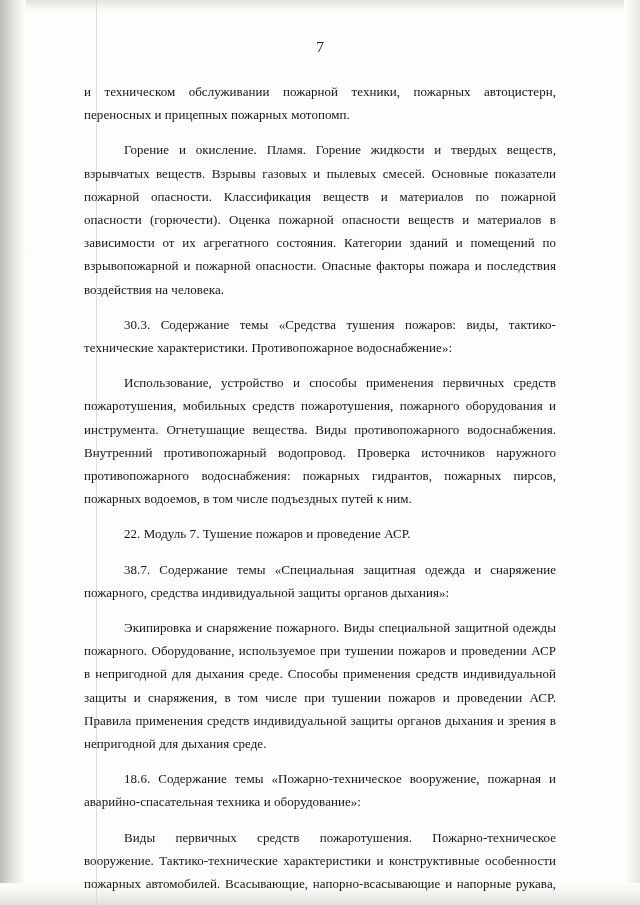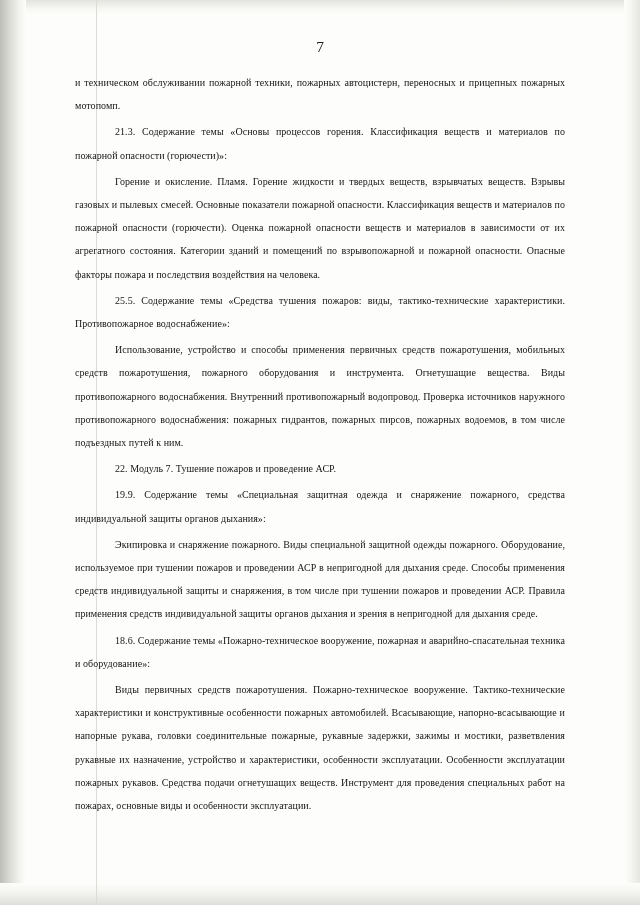--- a/index.html
+++ b/index.html
@@ -64,22 +64,22 @@
   }
 
   .content {
     position: absolute;
     left: 72px;
     top: 68px;
     width: 496px;
   }
 
   p {
-    margin: 3px;
-    font-size: 10px;
+    margin: 12px;
+    font-size: 13px;
     line-height: 23.2px;
     text-align: justify;
     text-justify: inter-word;
     color: #151515;
     letter-spacing: 0.05px;
   }
   p.indent {
     text-indent: 40px;
   }
   p.noindent {
@@ -94,25 +94,24 @@
   <div class="scan-top-edge"></div>
   <div class="scan-left-edge"></div>
   <div class="scan-right-edge"></div>
   <div class="scan-bottom-edge"></div>
   <div class="fold-line"></div>
 
   <div class="page-number">7</div>
 
   <div class="content">
     <p class="noindent">и техническом обслуживании пожарной техники, пожарных автоцистерн, переносных и прицепных пожарных мотопомп.</p>
-    <p class="indent">21.3. Содержание темы «Основы процессов горения. Классификация веществ и материалов по пожарной опасности (горючести)»:</p>
     <p class="indent">Горение и окисление. Пламя. Горение жидкости и твердых веществ, взрывчатых веществ. Взрывы газовых и пылевых смесей. Основные показатели пожарной опасности. Классификация веществ и материалов по пожарной опасности (горючести). Оценка пожарной опасности веществ и материалов в зависимости от их агрегатного состояния. Категории зданий и помещений по взрывопожарной и пожарной опасности. Опасные факторы пожара и последствия воздействия на человека.</p>
-    <p class="indent">25.5. Содержание темы «Средства тушения пожаров: виды, тактико-технические характеристики. Противопожарное водоснабжение»:</p>
+    <p class="indent">30.3. Содержание темы «Средства тушения пожаров: виды, тактико-технические характеристики. Противопожарное водоснабжение»:</p>
     <p class="indent">Использование, устройство и способы применения первичных средств пожаротушения, мобильных средств пожаротушения, пожарного оборудования и инструмента. Огнетушащие вещества. Виды противопожарного водоснабжения. Внутренний противопожарный водопровод. Проверка источников наружного противопожарного водоснабжения: пожарных гидрантов, пожарных пирсов, пожарных водоемов, в том числе подъездных путей к ним.</p>
     <p class="indent">22. Модуль 7. Тушение пожаров и проведение АСР.</p>
-    <p class="indent">19.9. Содержание темы «Специальная защитная одежда и снаряжение пожарного, средства индивидуальной защиты органов дыхания»:</p>
+    <p class="indent">38.7. Содержание темы «Специальная защитная одежда и снаряжение пожарного, средства индивидуальной защиты органов дыхания»:</p>
     <p class="indent">Экипировка и снаряжение пожарного. Виды специальной защитной одежды пожарного. Оборудование, используемое при тушении пожаров и проведении АСР в непригодной для дыхания среде. Способы применения средств индивидуальной защиты и снаряжения, в том числе при тушении пожаров и проведении АСР. Правила применения средств индивидуальной защиты органов дыхания и зрения в непригодной для дыхания среде.</p>
     <p class="indent">18.6. Содержание темы «Пожарно-техническое вооружение, пожарная и аварийно-спасательная техника и оборудование»:</p>
     <p class="indent">Виды первичных средств пожаротушения. Пожарно-техническое вооружение. Тактико-технические характеристики и конструктивные особенности пожарных автомобилей. Всасывающие, напорно-всасывающие и напорные рукава, головки соединительные пожарные, рукавные задержки, зажимы и мостики, разветвления рукавные их назначение, устройство и характеристики, особенности эксплуатации. Особенности эксплуатации пожарных рукавов. Средства подачи огнетушащих веществ. Инструмент для проведения специальных работ на пожарах, основные виды и особенности эксплуатации.</p>
 
   </div>
 
 </div>
 
 </body></html>

